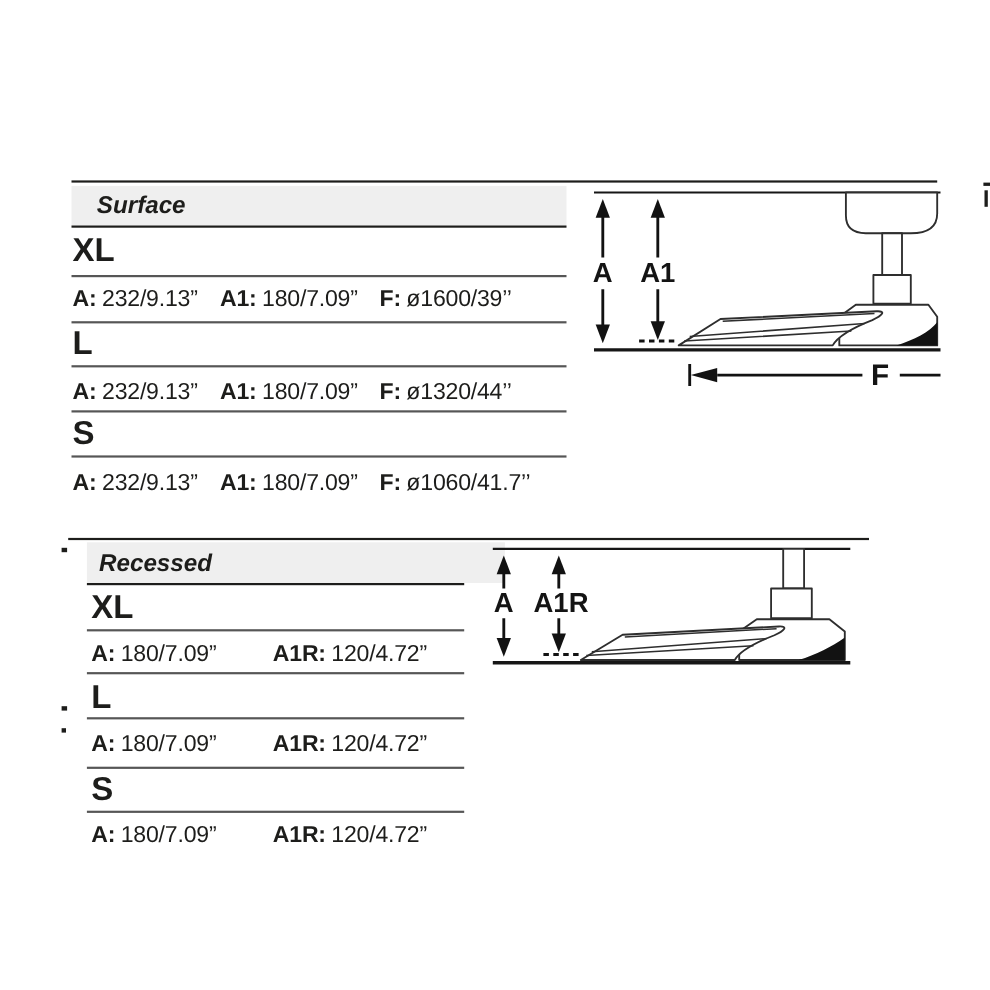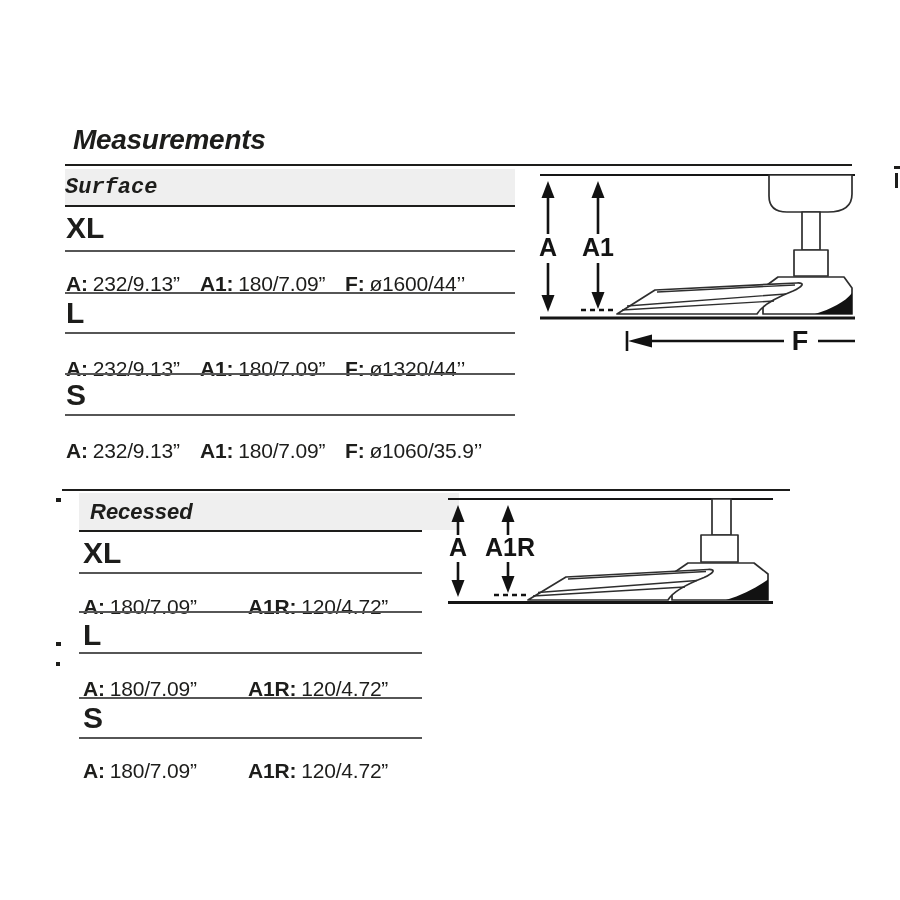--- a/index.html
+++ b/index.html
@@ -7,71 +7,70 @@
         font-family:"Liberation Sans",sans-serif;color:#1d1d1b;}
   .abs{position:absolute;}
   .rule{position:absolute;height:2px;background:#1d1d1b;}
   .rule-light{position:absolute;height:2px;background:#565656;}
   .page-title{position:absolute;font-size:28px;font-weight:bold;font-style:italic;
               letter-spacing:-0.3px;white-space:nowrap;}
   .band{position:absolute;background:#efefef;display:flex;align-items:center;}
   .band-label{font-size:22px;font-weight:bold;font-style:italic;white-space:nowrap;}
   .size-label{position:absolute;font-size:30px;font-weight:bold;line-height:1;white-space:nowrap;text-align:center;}
   .data-row{position:absolute;font-size:21px;line-height:1.2;letter-spacing:-0.2px;white-space:nowrap;}
-  .spec{position:absolute;top:12px;white-space:nowrap;}
+  .spec{position:absolute;top:0;white-space:nowrap;}
   .spec .lbl{font-weight:bold;margin-right:5px;}
   .mark{position:absolute;background:#1d1d1b;}
   svg text.dim-label{font-family:"Liberation Sans",sans-serif;font-weight:bold;font-size:25px;fill:#141414;}
   svg text.dim-label-big{font-family:"Liberation Sans",sans-serif;font-weight:bold;font-size:27px;fill:#141414;}
   svg .outline{fill:#ffffff;stroke:#2e2e2e;stroke-width:1.7;stroke-linejoin:round;}
   svg .thin{stroke:#2e2e2e;stroke-width:1.4;fill:none;}
   svg .heavy{stroke:#161616;stroke-width:3;fill:none;}
   svg .med{stroke:#161616;stroke-width:2;fill:none;}
   svg .shaft{stroke:#121212;stroke-width:2.6;fill:none;}
   svg .head{fill:#121212;stroke:none;}
   svg .dash{stroke:#121212;stroke-width:2.6;stroke-dasharray:5 4;fill:none;}
 </style>
 </head>
 <body>
 
 <div class="page">
 
-  <div class="page-title" style="left:73px;top:124px;">Measurements</div>
 
   <div class="rule" style="left:65px;top:164px;width:787px;"></div>
 
   <div class="band" style="left:65px;top:169px;width:450px;height:36px;">
-    <span class="band-label" style="font-family:Liberation Mono, monospace;">Surface</span>
+    <span class="band-label" style="margin-left:23px;">Surface</span>
   </div>
   <div class="rule" style="left:65px;top:205px;width:450px;"></div>
 
   <div class="size-label" style="left:66px;top:213px;">XL</div>
   <div class="rule-light" style="left:65px;top:250px;width:450px;"></div>
   <div class="data-row" style="left:66px;top:259px;width:460px;height:26px;">
     <span class="spec" style="left:0;"><span class="lbl">A:</span><span>232/9.13”</span></span>
     <span class="spec" style="left:134px;"><span class="lbl">A1:</span><span>180/7.09”</span></span>
-    <span class="spec" style="left:279px;"><span class="lbl">F:</span><span>ø1600/44’’</span></span>
+    <span class="spec" style="left:279px;"><span class="lbl">F:</span><span>ø1600/39’’</span></span>
   </div>
   <div class="rule-light" style="left:65px;top:292px;width:450px;"></div>
 
   <div class="size-label" style="left:66px;top:298px;">L</div>
   <div class="rule-light" style="left:65px;top:332px;width:450px;"></div>
   <div class="data-row" style="left:66px;top:344px;width:460px;height:26px;">
     <span class="spec" style="left:0;"><span class="lbl">A:</span><span>232/9.13”</span></span>
     <span class="spec" style="left:134px;"><span class="lbl">A1:</span><span>180/7.09”</span></span>
     <span class="spec" style="left:279px;"><span class="lbl">F:</span><span>ø1320/44’’</span></span>
   </div>
   <div class="rule-light" style="left:65px;top:373px;width:450px;"></div>
 
   <div class="size-label" style="left:66px;top:380px;">S</div>
   <div class="rule-light" style="left:65px;top:414px;width:450px;"></div>
   <div class="data-row" style="left:66px;top:426px;width:460px;height:26px;">
     <span class="spec" style="left:0;"><span class="lbl">A:</span><span>232/9.13”</span></span>
     <span class="spec" style="left:134px;"><span class="lbl">A1:</span><span>180/7.09”</span></span>
-    <span class="spec" style="left:279px;"><span class="lbl">F:</span><span>ø1060/35.9’’</span></span>
+    <span class="spec" style="left:279px;"><span class="lbl">F:</span><span>ø1060/41.7’’</span></span>
   </div>
 
   <svg class="abs" style="left:528px;top:164px;" width="372" height="200" viewBox="0 0 372 200">
 
     <line class="med" x1="12" y1="11" x2="327" y2="11"></line>
 
     <path class="outline" d="M 241,11 L 241,32 Q 241,48 259,48 L 300,48 Q 324,48 324,30 L 324,11 Z"></path>
 
     <rect class="outline" x="274" y="48" width="18" height="38"></rect>
 

